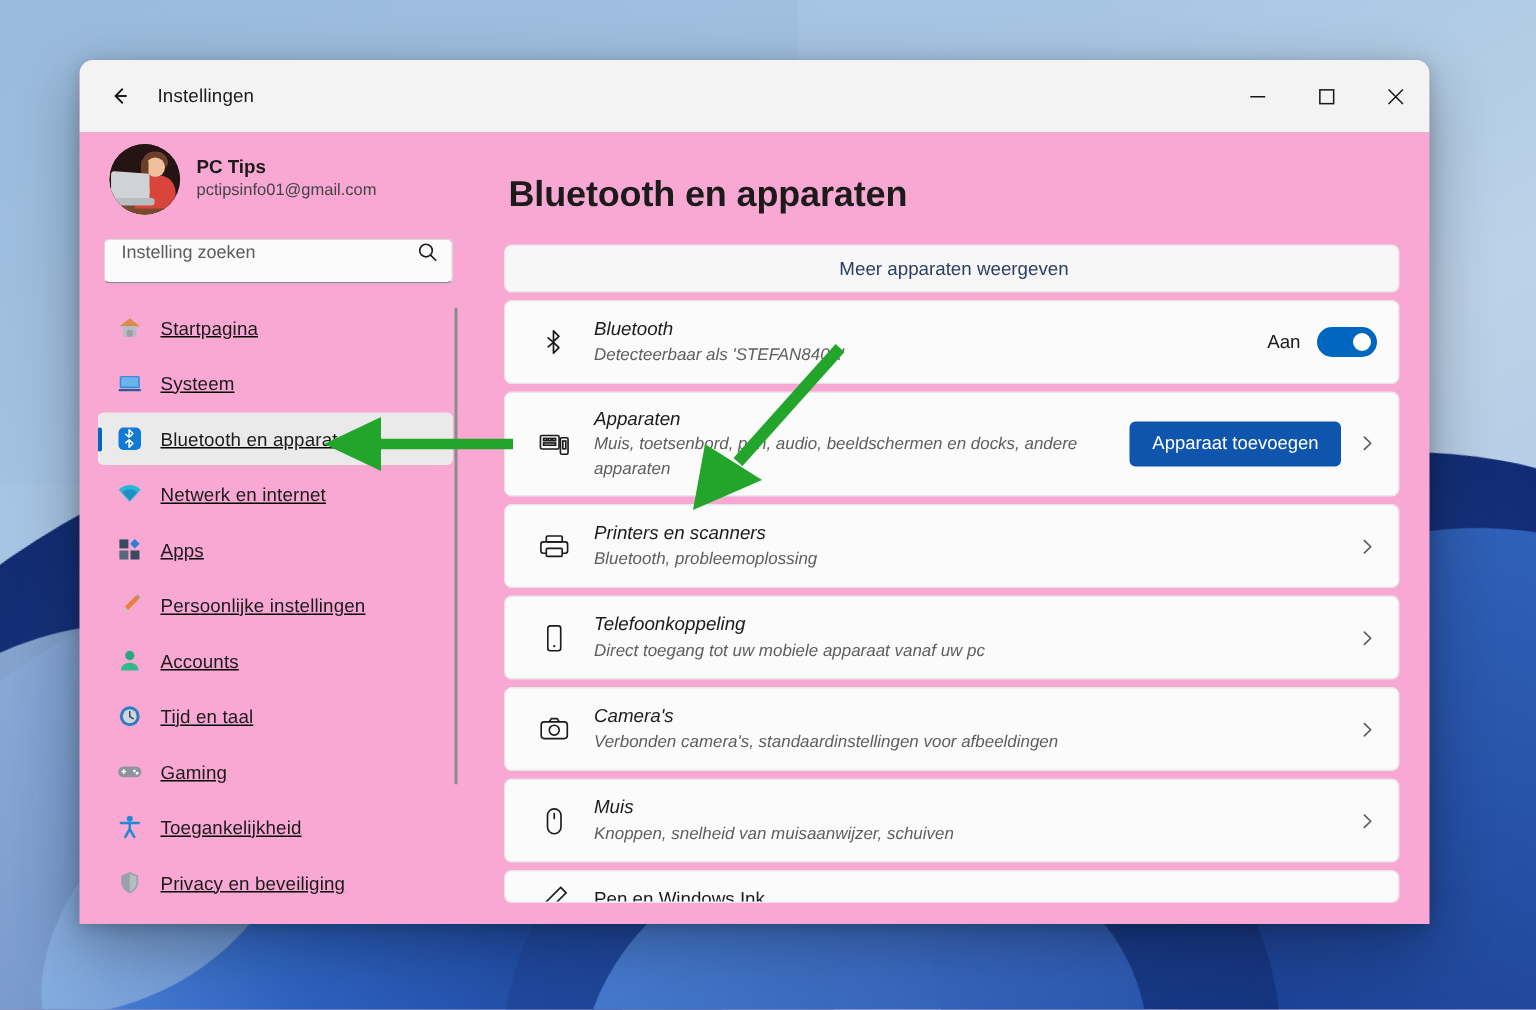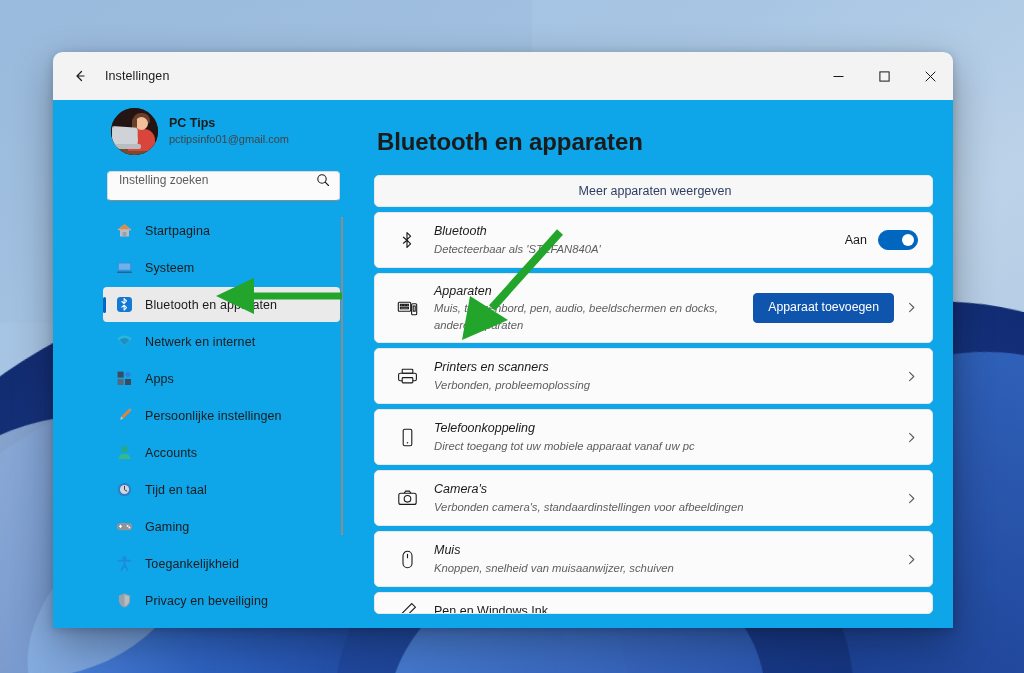--- a/index.html
+++ b/index.html
@@ -71,23 +71,23 @@
     transform: rotate(-10deg);
   }
   .topshade {
     position: absolute; left: 0; top: 0; width: 52%; height: 48%;
     background: linear-gradient(160deg, rgba(150,184,220,.55), rgba(150,184,220,0));
   }
 
   
   .window {
     position: absolute;
-    left: 53px; top: 52px;
+    left: 53px; top: 40px;
     width: 900px; height: 576px;
-    background: #0ea5e9;
+    background: #f9a8d4;
     border-radius: 9px 9px 0 0;
     box-shadow: 0 14px 42px rgba(0,0,0,.32), 0 2px 10px rgba(0,0,0,.18);
     overflow: hidden;
     display: flex; flex-direction: column;
   }
 
   
   .titlebar {
     height: 48px; flex: none;
     display: flex; align-items: center;
@@ -113,21 +113,21 @@
   .wc svg { display: block; }
 
   
   .wbody { flex: 1; display: flex; min-height: 0; }
 
   
   .sidebar {
     width: 265px; flex: none;
     padding: 0 12px 0 12px;
     position: relative;
-    display: flex; flex-direction: column; margin-left: 38px;
+    display: flex; flex-direction: column;
   }
   .account {
     display: flex; align-items: center; gap: 11px;
     padding: 8px 4px 6px 8px;
     border-radius: 6px;
   }
   .avatar {
     width: 47px; height: 47px; border-radius: 50%;
     flex: none; position: relative; overflow: hidden;
     background: #2b1a17;
@@ -166,20 +166,21 @@
     font-size: 12px; color: #5c5c5c;
   }
   .search-input::placeholder { color: #5c5c5c; }
   .search-ic { color: #1b1b1b; display: flex; }
 
   .navlist { margin-top: 12px; flex: 1; position: relative; padding-right: 4px; }
   .navitem {
     height: 35px; display: flex; align-items: center; gap: 12px;
     padding: 0 10px 0 13px; border-radius: 4px; position: relative;
     margin-bottom: 2px;
+    text-decoration: underline;
   }
   .navitem.active { background: #eaeaea; }
   .navitem.active::before {
     content: ""; position: absolute; left: 0px; top: 50%;
     transform: translateY(-50%);
     width: 3px; height: 16px; border-radius: 2px; background: #0067c0;
   }
   .nav-ic { width: 17px; height: 17px; flex: none; display: flex; align-items: center; justify-content: center; }
   .nav-label { font-size: 12.5px; color: #1b1b1b; letter-spacing: .1px; }
 
@@ -512,21 +513,21 @@
       <div class="card row">
         <div class="card-ic">
           <svg width="21" height="21" viewBox="0 0 21 21" fill="none" stroke="currentColor" stroke-width="1.1">
             <rect x="1.6" y="7.2" width="17.8" height="7.6" rx="1.6"></rect>
             <rect x="5.2" y="3.3" width="10.6" height="3.9" rx=".8"></rect>
             <rect x="5.2" y="11.6" width="10.6" height="5.3" rx=".8" fill="#fbfbfb"></rect>
           </svg>
         </div>
         <div class="card-txt">
           <div class="card-title">Printers en scanners</div>
-          <div class="card-sub">Verbonden, probleemoplossing</div>
+          <div class="card-sub">Bluetooth, probleemoplossing</div>
         </div>
         <div class="card-right">
           <span class="chev">
             <svg width="13" height="13" viewBox="0 0 13 13" fill="none" stroke="currentColor" stroke-width="1.15" stroke-linecap="round" stroke-linejoin="round">
                 <path d="M4.6 2.4l4.2 4.1-4.2 4.1"></path>
               </svg>
           </span>
         </div>
       </div>
 

